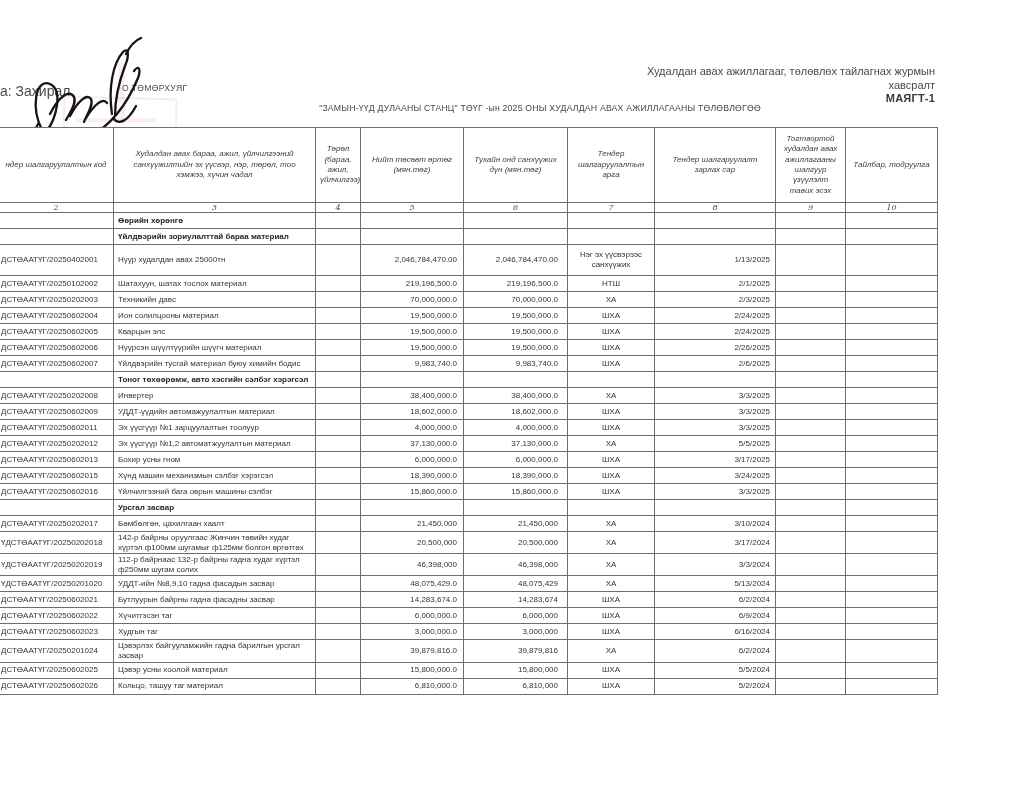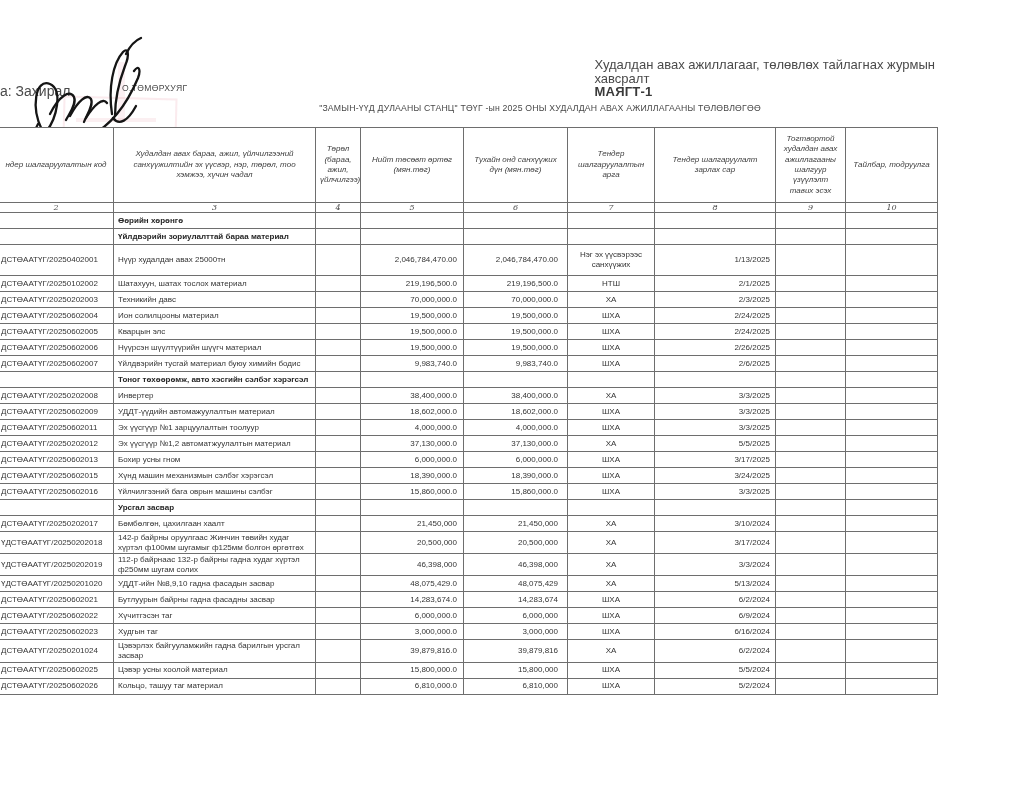--- a/index.html
+++ b/index.html
@@ -1,22 +1,22 @@
 <!DOCTYPE html>
 <html><head>
 <meta charset="utf-8">
 <style>
   html,body { margin:0; padding:0; background:#e8e8e8; }
   .page {
     position:relative; width:1024px; height:791px; background:#ffffff;
     overflow:hidden; font-family:"Liberation Sans", sans-serif; color:#333;
   }
   
-  .corner-note { position:absolute; top:58px; right:89px; 
-    font-size:13px; line-height:13.5px; color:#4a4a4a; }
+  .corner-note { position:absolute; top:65px; right:89px; text-align:right;
+    font-size:11px; line-height:13.5px; color:#4a4a4a; }
   .form-code { font-weight:bold; color:#3a3a3a; letter-spacing:0.2px; }
 
   
   .signer-prefix { position:absolute; top:83px; left:0; font-size:14px; color:#4a4a4a; }
   .signer-name { position:absolute; top:83px; left:122px; font-size:8.6px; color:#4a4a4a; letter-spacing:0.3px; }
 
   
   .stamp { position:absolute; left:40px; top:22px; width:145px; height:195px;
     pointer-events:none; opacity:0.8; filter:blur(0.6px); }
   .stamp .box { position:absolute; left:22px; top:75px; width:110px; height:115px;

